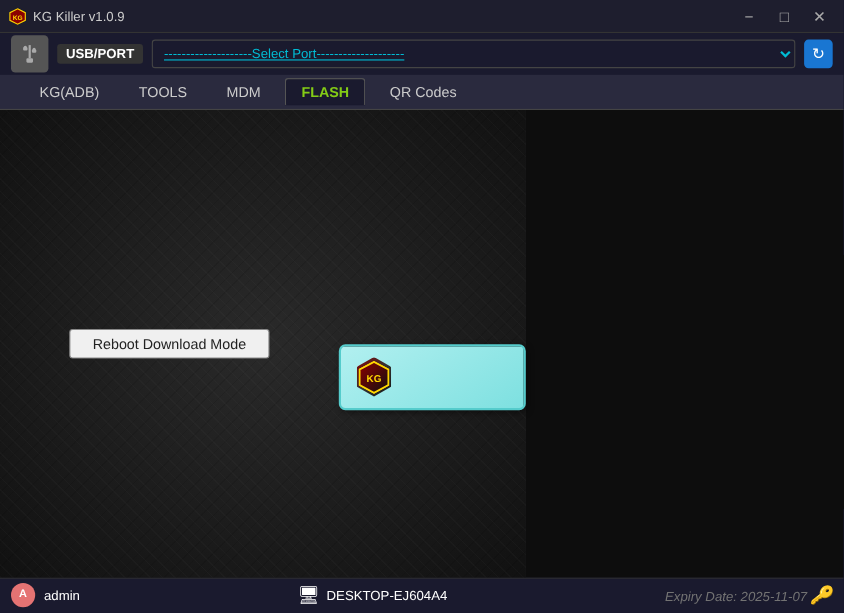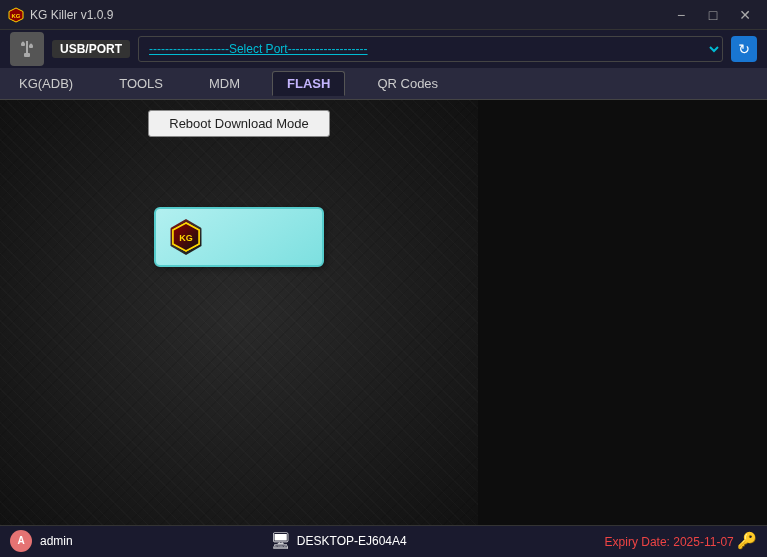--- a/index.html
+++ b/index.html
@@ -42,38 +42,38 @@
     }
     .refresh-btn {
       width: 26px; height: 26px; background: #1976d2; border: none;
       border-radius: 4px; color: #fff; font-size: 14px; cursor: pointer;
       display: flex; align-items: center; justify-content: center;
     }
 
     
     .nav-tabs {
       display: flex; align-items: center; background: #2a2a3e;
-      height: 32px; padding: 0 5px; gap: 18px; border-bottom: 1px solid #444;
+      height: 32px; padding: 0 22px; gap: 8px; border-bottom: 1px solid #444;
     }
     .nav-tab {
       padding: 4px 14px; color: #ccc; font-size: 13px; cursor: pointer;
       border: none; background: transparent; border-radius: 3px 3px 0 0;
     }
     .nav-tab.active {
-      background: #1a1a2e; color: #c4b5fd; font-weight: bold;
+      background: #1a1a2e; color: #84cc16; font-weight: bold;
       border: 1px solid #555; border-bottom: 1px solid #1a1a2e;
     }
 
     
     .left-panel {
       width: 478px; height: 425px;
       background: #1a1a1a;
       background-image: radial-gradient(ellipse at center, #2a2a2a 0%, #111 100%);
       position: relative;
-      display: flex; flex-direction: column; align-items: center;
+      display: flex; flex-direction: row; align-items: center;
     }
 
     
     .left-panel::before {
       content: '';
       position: absolute; top: 0; left: 0; right: 0; bottom: 0;
       background-image:
         repeating-linear-gradient(45deg, rgba(255,255,255,0.02) 0px, rgba(255,255,255,0.02) 1px, transparent 1px, transparent 8px),
         repeating-linear-gradient(-45deg, rgba(0,0,0,0.1) 0px, rgba(0,0,0,0.1) 1px, transparent 1px, transparent 8px);
       pointer-events: none;
@@ -127,21 +127,21 @@
     }
 
     
     .status-bar {
       display: flex; align-items: center; justify-content: space-between;
       background: #1a1a2e; height: 30px; padding: 0 10px;
       border-top: 1px solid #333;
     }
     .status-left { display: flex; align-items: center; gap: 8px; color: #fff; font-size: 12px; }
     .status-center { display: flex; align-items: center; gap: 6px; color: #fff; font-size: 12px; }
-    .status-right { color: #ef4444; font-size: 12px; }
+    .status-right { color: #737373; font-size: 12px; font-style: italic; }
     .user-avatar {
       width: 22px; height: 22px; background: #e57373; border-radius: 50%;
       display: flex; align-items: center; justify-content: center;
       font-size: 10px; color: #fff; font-weight: bold;
     }
     .desktop-icon { font-size: 16px; }
     .key-icon { font-size: 16px; }
   </style>
 </head>
 <body>

